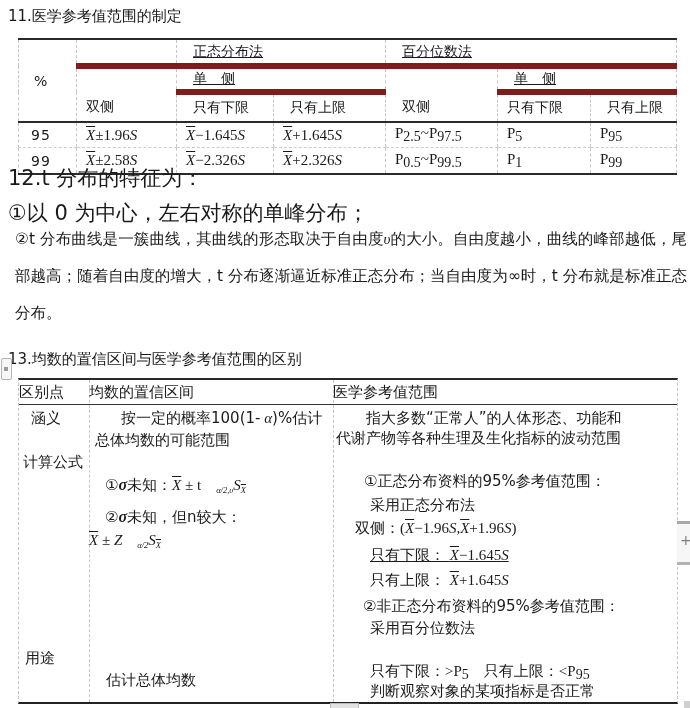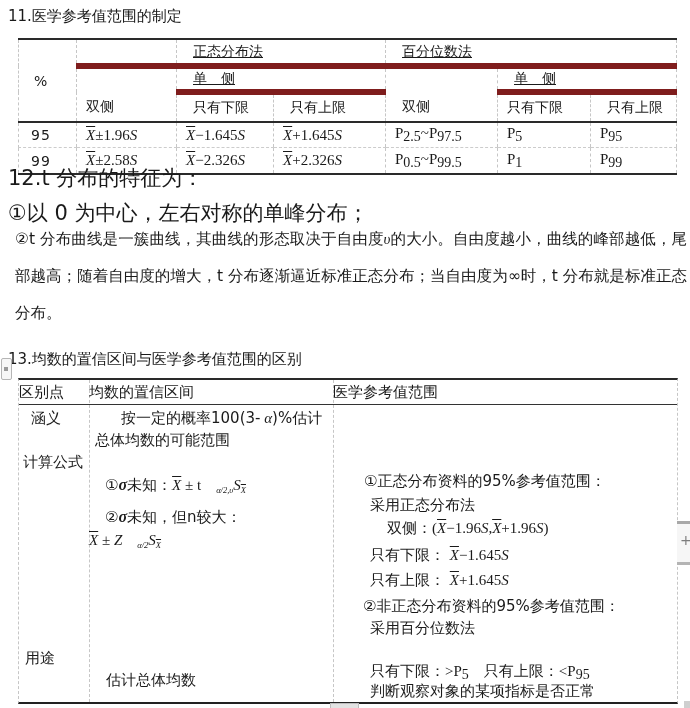--- a/index.html
+++ b/index.html
@@ -148,31 +148,33 @@
   <div class="t2hline"></div>
 
   <div class="t2h" style="left:0;width:70px;">区别点</div>
   <div class="t2h" style="left:314px;width:344px;">医学参考值范围</div>
   <div class="t2h" style="left:70px;width:244px;">均数的置信区间</div>
 
   <div class="ln" style="left:12px;top:29px;">涵义</div>
   <div class="ln" style="left:4px;top:73px;">计算公式</div>
   <div class="ln" style="left:6px;top:269px;">用途</div>
 
-  <div class="ln" style="left:102px;top:29px;"><span class="sg-p">按一定的概率100(3-</span><span class="sg-i"> α</span><span class="sg-p">)%估计</span></div>
+  <div class="ln" style="left:102px;top:29px;"><span class="sg-p">按一定的概率100(1-</span><span class="sg-i"> α</span><span class="sg-p">)%估计</span></div>
   <div class="ln" style="left:76px;top:51px;">总体均数的可能范围</div>
   <div class="ln" style="left:86px;top:95px;"><span class="sg-p">①</span><span class="sg-bi">σ</span><span class="sg-p">未知：</span><span class="sg-ov">X</span><span class="sg-f"> ± </span><span class="sg-f">t</span><span class="sg-subi">α/2,υ</span><span class="sg-i">S</span><span class="sg-subov">X</span></div>
   <div class="ln" style="left:86px;top:127px;"><span class="sg-p">②</span><span class="sg-bi">σ</span><span class="sg-p">未知，但n较大：</span></div>
   <div class="ln" style="left:70px;top:151px;"><span class="sg-ov">X</span><span class="sg-f"> ± </span><span class="sg-i">Z</span><span class="sg-subi">α/2</span><span class="sg-i">S</span><span class="sg-subov">X</span></div>
   <div class="ln" style="left:87px;top:291px;">估计总体均数</div>
 
+  <div class="ln" style="left:347px;top:29px;">指大多数“正常人”的人体形态、功能和</div>
+  <div class="ln" style="left:317px;top:49px;">代谢产物等各种生理及生化指标的波动范围</div>
   <div class="ln" style="left:345px;top:92px;">①正态分布资料的95%参考值范围：</div>
   <div class="ln" style="left:351px;top:116px;">采用正态分布法</div>
-  <div class="ln" style="left:368px;top:139px;text-align:center;"><span class="sg-p">双侧：</span><span class="sg-f">(</span><span class="sg-ov">X</span><span class="sg-f">−1.96</span><span class="sg-i">S</span><span class="sg-f">,</span><span class="sg-ov">X</span><span class="sg-f">+1.96</span><span class="sg-i">S</span><span class="sg-f">)</span></div>
-  <div class="ln" style="left:351px;top:166px;"><span class="sg-p">只有下限： </span><span class="sg-ov">X</span><span class="sg-f">−1.645</span><span class="sg-i">S</span></div>
+  <div class="ln" style="left:336px;top:139px;text-align:center;"><span class="sg-p">双侧：</span><span class="sg-f">(</span><span class="sg-ov">X</span><span class="sg-f">−1.96</span><span class="sg-i">S</span><span class="sg-f">,</span><span class="sg-ov">X</span><span class="sg-f">+1.96</span><span class="sg-i">S</span><span class="sg-f">)</span></div>
+  <div class="ln" style="left:351px;top:166px;text-decoration:underline;"><span class="sg-p">只有下限： </span><span class="sg-ov">X</span><span class="sg-f">−1.645</span><span class="sg-i">S</span></div>
   <div class="ln" style="left:351px;top:191px;"><span class="sg-p">只有上限： </span><span class="sg-ov">X</span><span class="sg-f">+1.645</span><span class="sg-i">S</span></div>
   <div class="ln" style="left:344px;top:217px;">②非正态分布资料的95%参考值范围：</div>
   <div class="ln" style="left:351px;top:239px;">采用百分位数法</div>
   <div class="ln" style="left:351px;top:282px;"><span class="sg-p">只有下限：</span><span class="sg-f">&gt;P</span><span class="sg-sub">5</span><span class="sg-p">　只有上限：</span><span class="sg-f">&lt;P</span><span class="sg-sub">95</span></div>
   <div class="ln" style="left:351px;top:302px;">判断观察对象的某项指标是否正常</div>
 </div>
 
 <div class="anchor-handle">
   <div class="dot"></div>
 </div>

